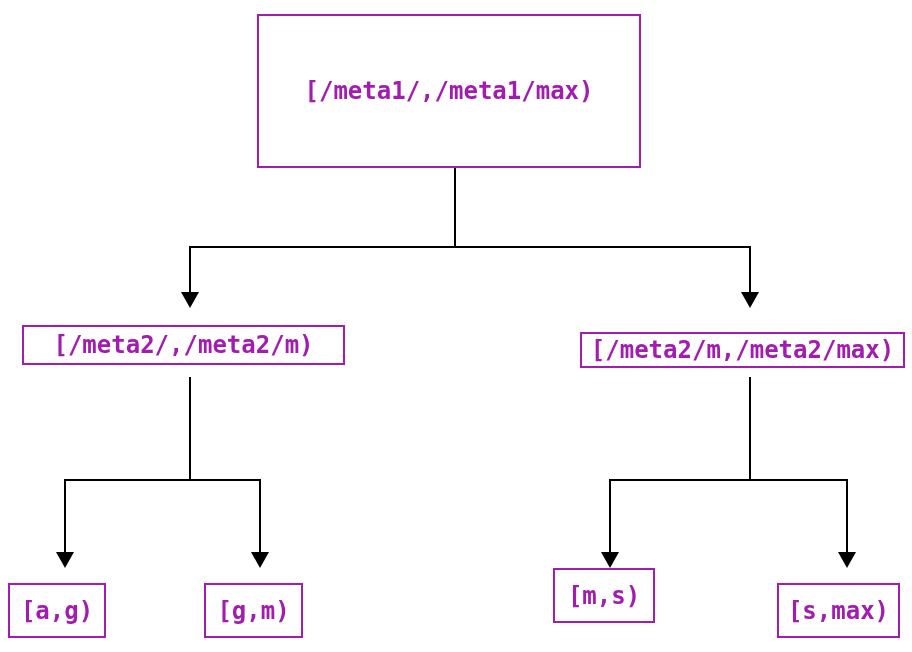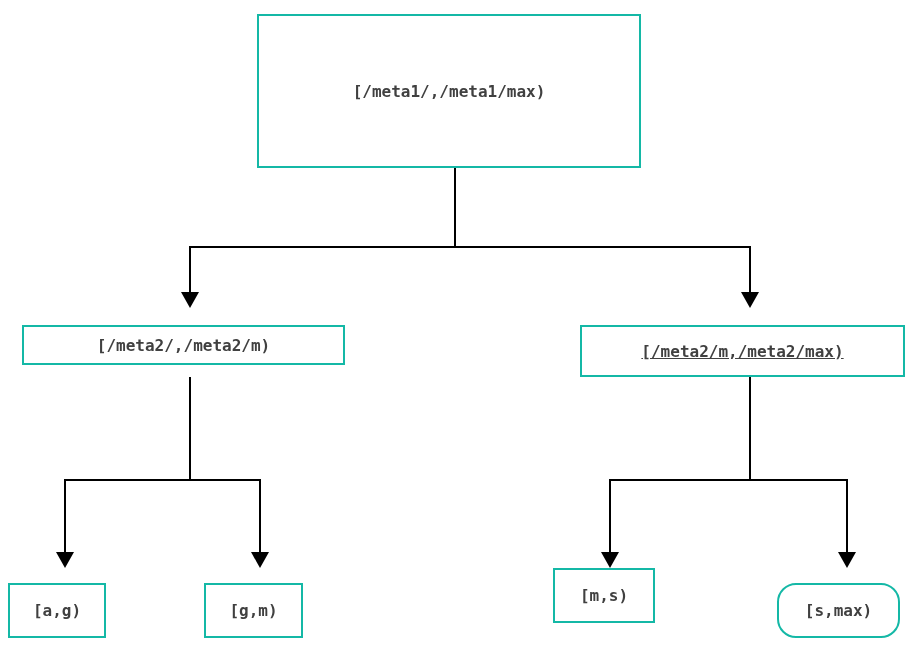--- a/index.html
+++ b/index.html
@@ -11,27 +11,27 @@
     position: relative;
     width: 912px;
     height: 652px;
     background: #ffffff;
     font-family: "DejaVu Sans Mono", "Liberation Mono", monospace;
     overflow: hidden;
   }
   .node {
     position: absolute;
     box-sizing: border-box;
-    border: 2px solid #14b8a6;
+    border: 2px solid #a21caf;
     background: #ffffff;
-    color: #404040;
+    color: #a21caf;
     display: flex;
     align-items: center;
     justify-content: center;
-    font-size: 16px;
+    font-size: 24px;
     font-weight: 600;
     letter-spacing: 0px;
     white-space: nowrap;
   }
   .line {
     position: absolute;
     background: #000000;
   }
   .arrowhead {
     position: absolute;
@@ -48,37 +48,37 @@
 <div class="canvas">
 
   <div class="node" style="left:257px; top:14px; width:384px; height:154px;">
     <span>[/meta1/,/meta1/max)</span>
   </div>
 
   <div class="node" style="left:22px; top:325px; width:323px; height:40px;">
     <span>[/meta2/,/meta2/m)</span>
   </div>
 
-  <div class="node" style="left:580px; top:325px; width:325px; height:52px;text-decoration:underline;">
+  <div class="node" style="left:580px; top:332px; width:325px; height:36px;">
     <span>[/meta2/m,/meta2/max)</span>
   </div>
 
   <div class="node" style="left:8px; top:583px; width:98px; height:55px;">
     <span>[a,g)</span>
   </div>
 
   <div class="node" style="left:204px; top:583px; width:99px; height:55px;">
     <span>[g,m)</span>
   </div>
 
   <div class="node" style="left:553px; top:568px; width:102px; height:55px;">
     <span>[m,s)</span>
   </div>
 
-  <div class="node" style="left:777px; top:583px; width:123px; height:55px;border-radius:19px;">
+  <div class="node" style="left:777px; top:583px; width:123px; height:55px;">
     <span>[s,max)</span>
   </div>
 
   <div class="line" style="left:454px; top:168px; width:2px; height:79px;"></div>
   <div class="line" style="left:189px; top:246px; width:562px; height:2px;"></div>
   <div class="line" style="left:189px; top:246px; width:2px; height:46px;"></div>
   <div class="line" style="left:749px; top:246px; width:2px; height:46px;"></div>
   <div class="arrowhead" style="left:181px; top:292px;"></div>
   <div class="arrowhead" style="left:741px; top:292px;"></div>
 

